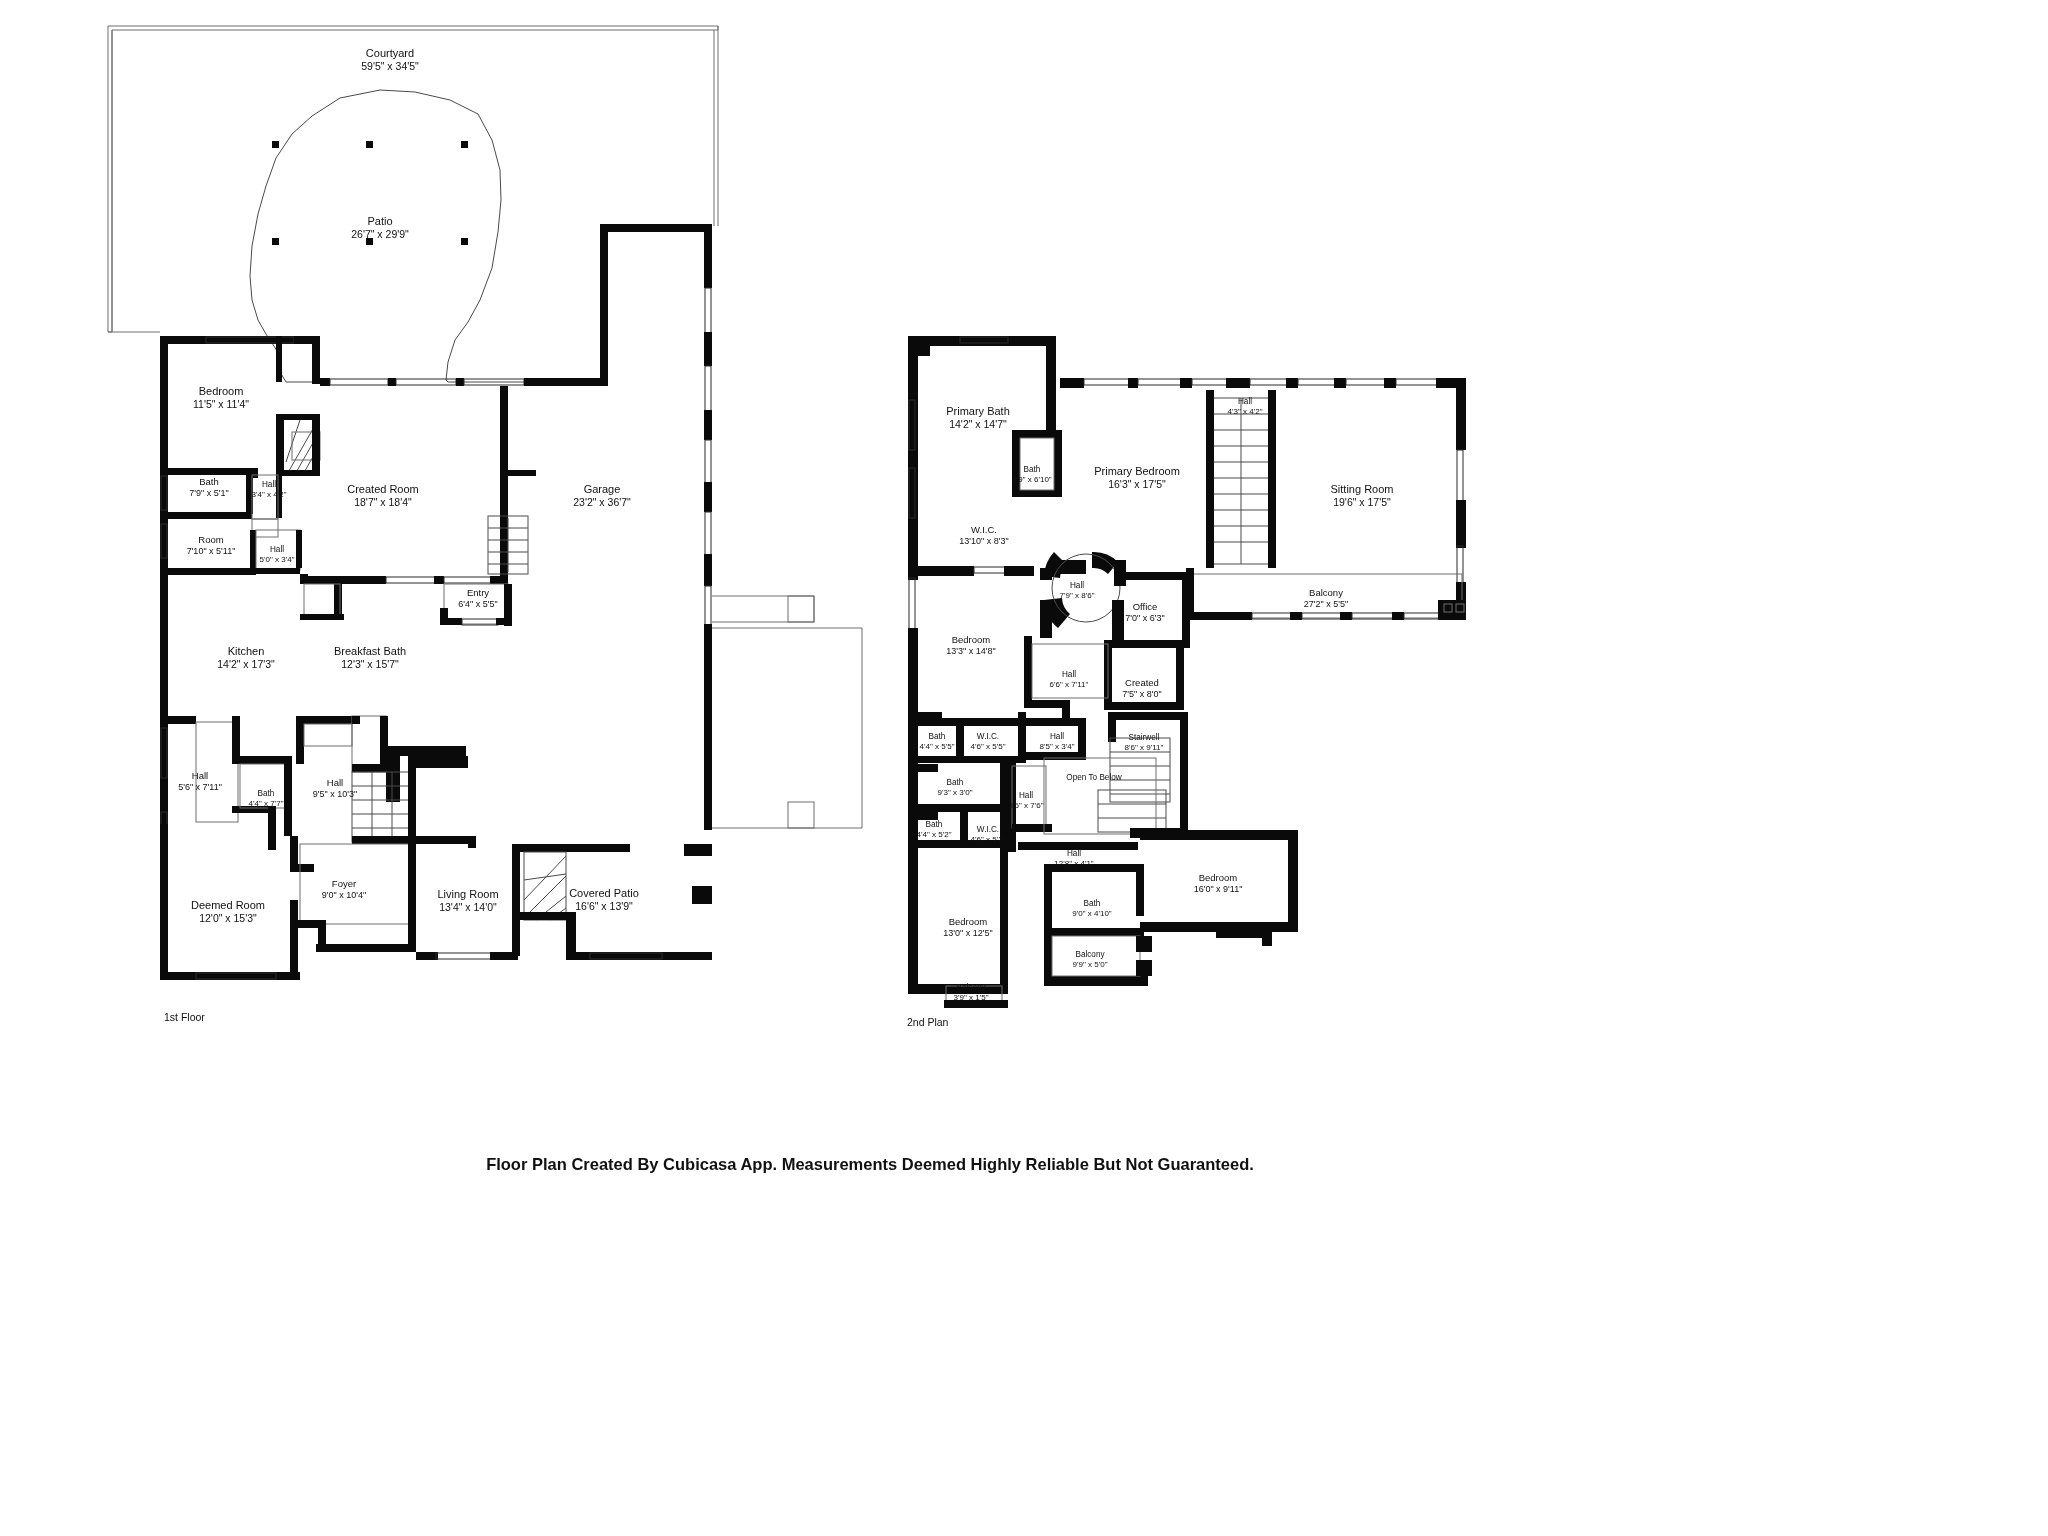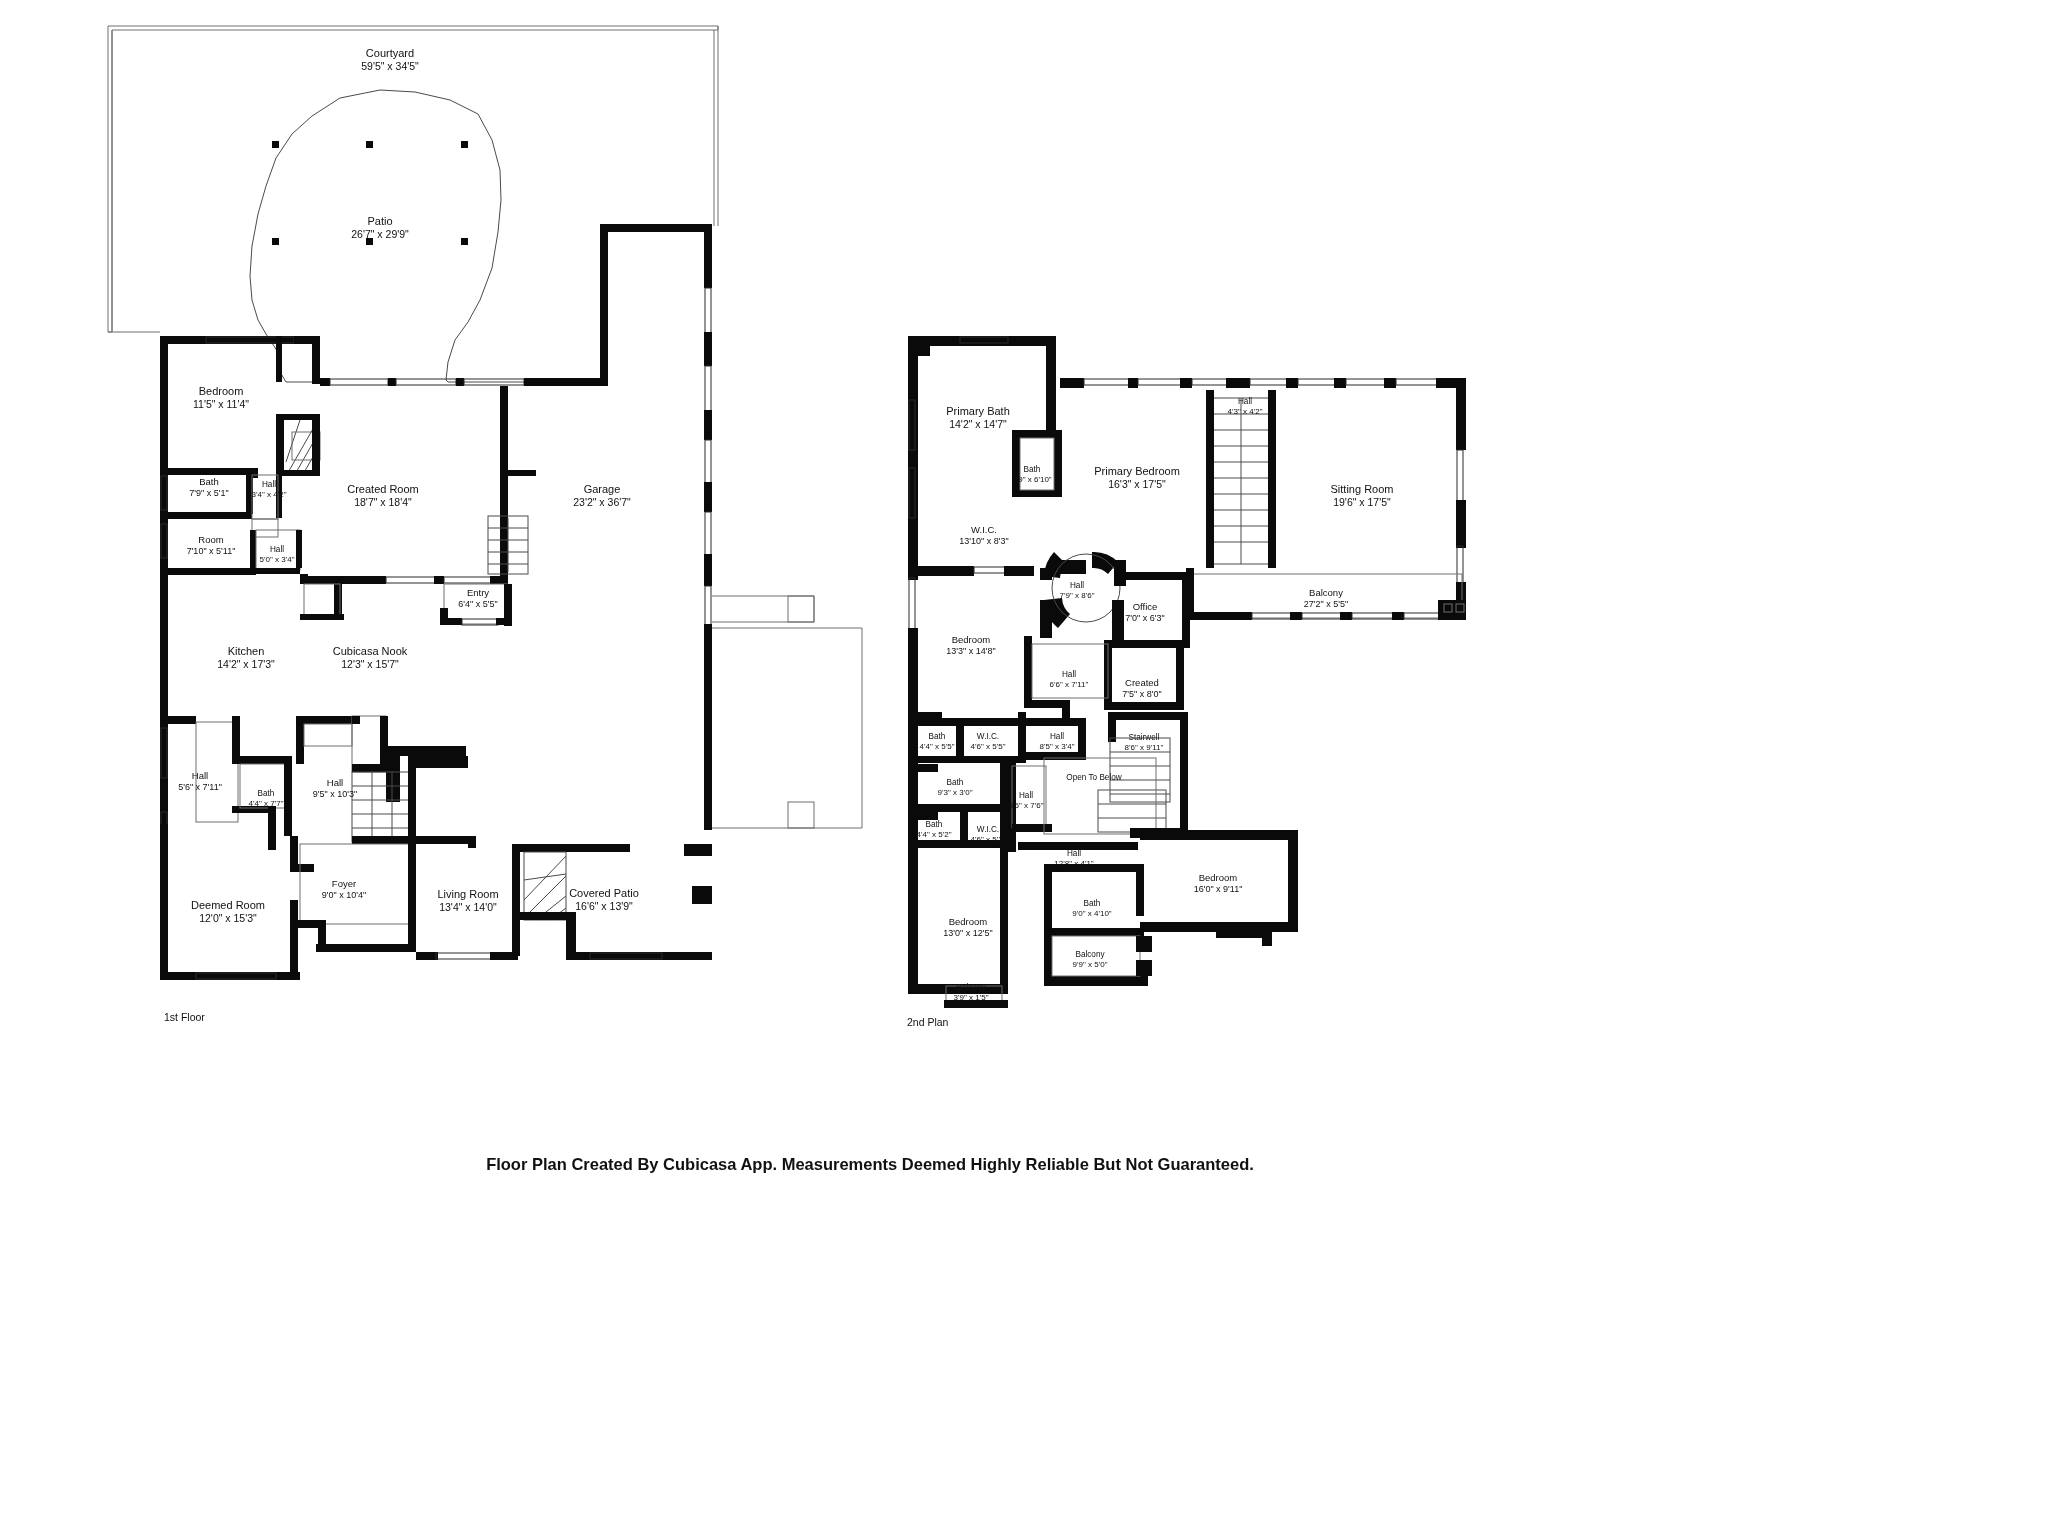--- a/index.html
+++ b/index.html
@@ -436,21 +436,21 @@
       </div>
     <div class="lbl sm" style="left:478px;top:598px">
         <span class="nm">Entry</span>
         <span class="dm">6'4" x 5'5"</span>
       </div>
     <div class="lbl" style="left:246px;top:658px">
         <span class="nm">Kitchen</span>
         <span class="dm">14'2" x 17'3"</span>
       </div>
     <div class="lbl" style="left:370px;top:658px">
-        <span class="nm">Cubicasa Nook</span>
+        <span class="nm">Breakfast Bath</span>
         <span class="dm">12'3" x 15'7"</span>
       </div>
     <div class="lbl sm" style="left:200px;top:781px">
         <span class="nm">Hall</span>
         <span class="dm">5'6" x 7'11"</span>
       </div>
     <div class="lbl xs" style="left:266px;top:799px">
         <span class="nm">Bath</span>
         <span class="dm">4'4" x 7'7"</span>
       </div>

